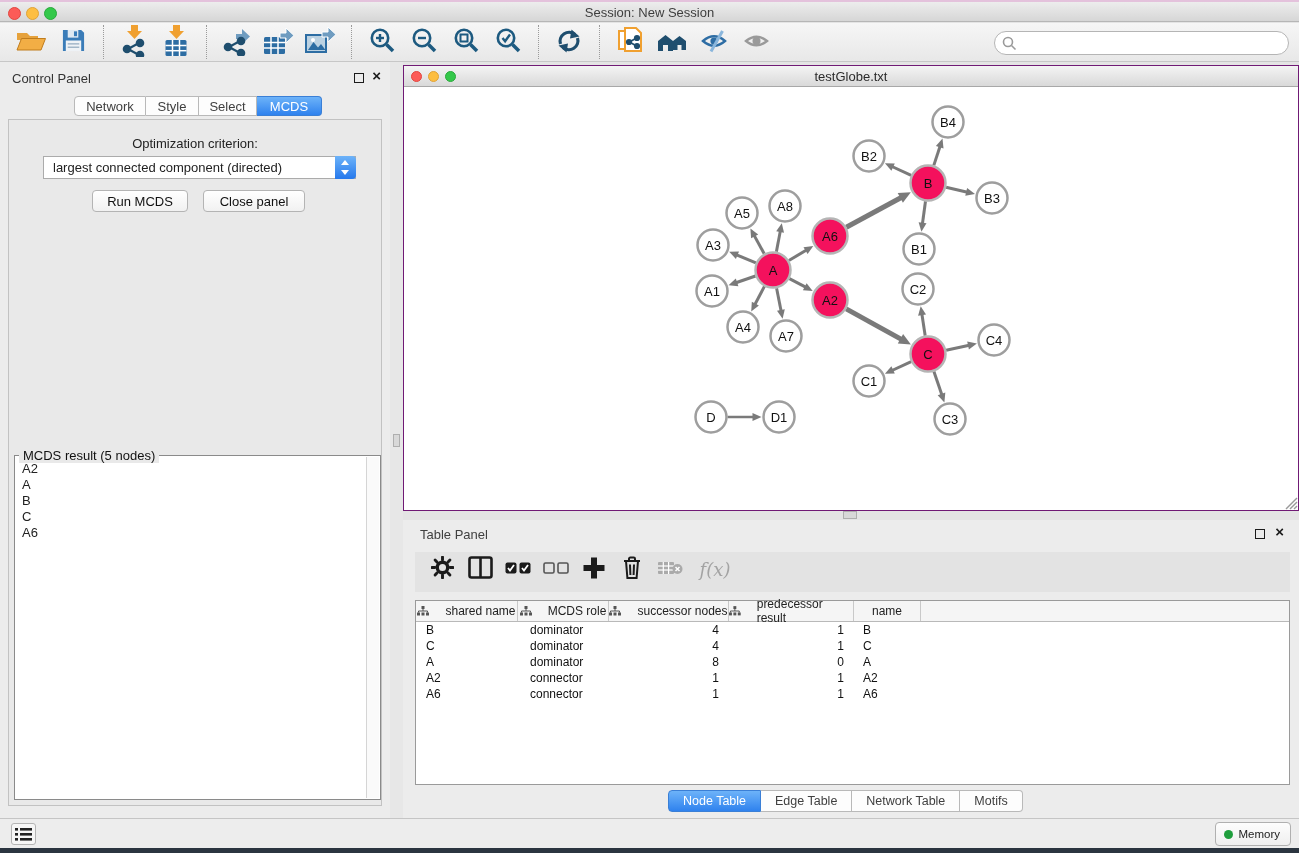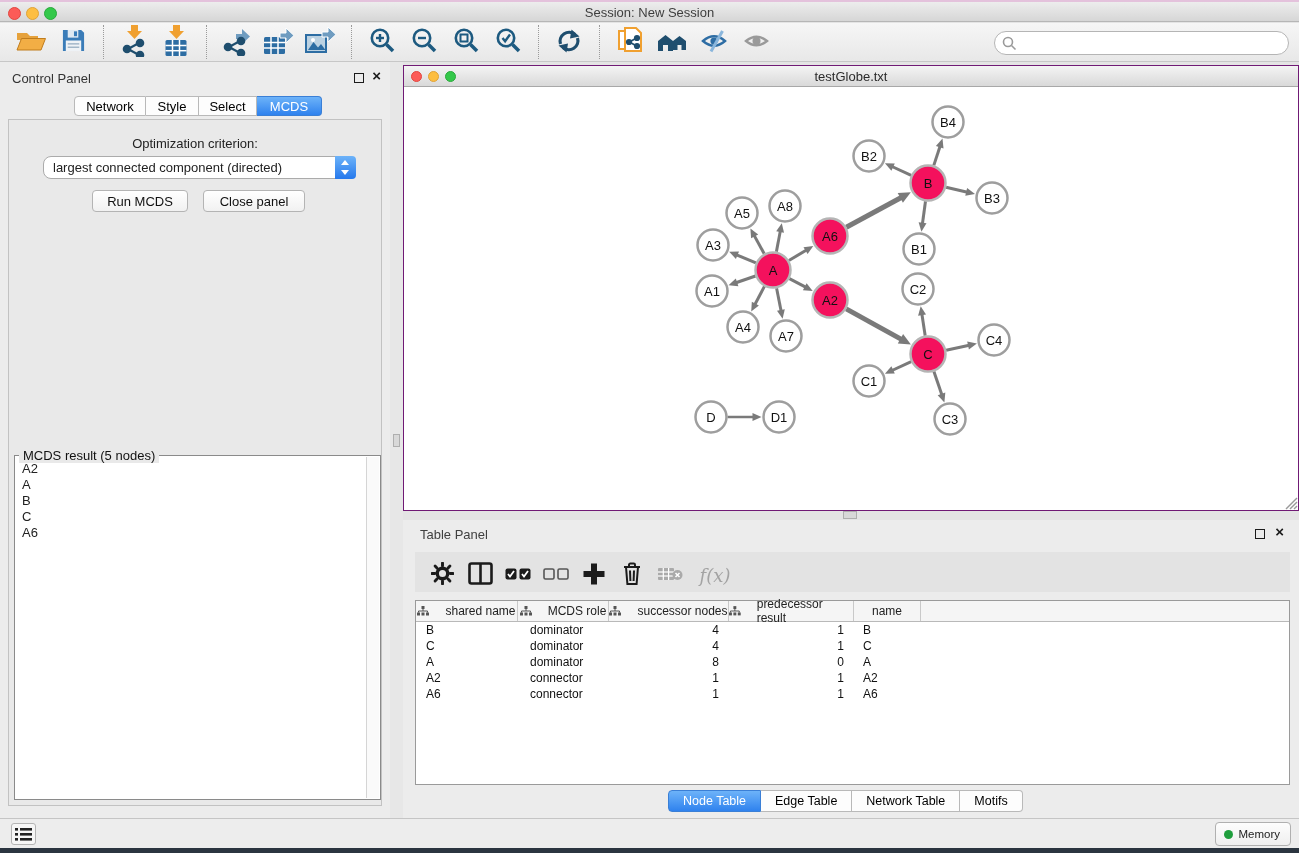--- a/index.html
+++ b/index.html
@@ -29,29 +29,29 @@
   .searchbox svg { position:absolute; left:7px; top:4px; }
 
   
   .control-panel { position:absolute; left:0; top:62px; width:390px; bottom:35px; background:#ececec; }
   .panel-title { position:absolute; left:12px; top:9px; font-size:13px; color:#333; }
   .win-float { position:absolute; width:10px; height:10px; border:1.6px solid #1b1b1b; top:11px; }
   .win-close { position:absolute; top:5px; font-size:15px; font-weight:bold; color:#1b1b1b; line-height:18px; }
   .cp-float { right:26px; } .cp-close { right:9px; }
   .tabs { position:absolute; display:flex; }
   .cp-tabs { left:74px; top:34px; }
-  .tab { height:20px; border:1px solid #b9b9b9; border-left:none; background:#fdfdfd; color:#000000;
+  .tab { height:20px; border:1px solid #b9b9b9; border-left:none; background:#fdfdfd; color:#404040;
     display:flex; align-items:center; justify-content:center; font-size:13px; }
   .tab:first-child { border-left:1px solid #b9b9b9; border-radius:4px 0 0 4px; }
   .tab:last-child { border-radius:0 4px 4px 0; }
   .tab.active { background:linear-gradient(#6db3f9,#2f82ee); border-color:#3a7fd6; color:#fff; }
   .cp-pane { position:absolute; left:8px; right:8px; top:57px; bottom:12px; background:#e9e9e9; border:1px solid #c2c2c2; }
   .opt-label { position:absolute; left:0; right:0; top:74px; text-align:center; font-size:13px; }
   .dropdown { position:absolute; left:43px; top:94px; width:313px; height:23px; background:#fff;
-    border:1px solid #ababab; border-radius:8px; }
+    border:1px solid #ababab; border-radius:0; }
   .dropdown .dd-text { position:absolute; left:9px; top:3px; font-size:13px; }
   .dd-stepper { position:absolute; right:-1px; top:-1px; width:21px; height:23px; border-radius:0 4px 4px 0;
     background:linear-gradient(#6db3f9,#2578ec); }
   .dd-up, .dd-down { position:absolute; left:6px; width:0; height:0; border-left:4.5px solid transparent; border-right:4.5px solid transparent; }
   .dd-up { top:4px; border-bottom:5px solid #fff; }
   .dd-down { bottom:4px; border-top:5px solid #fff; }
   .btn { position:absolute; height:22px; background:linear-gradient(#ffffff,#f1f1f1); border:1px solid #b4b4b4;
     border-radius:4px; font-size:13px; display:flex; align-items:center; justify-content:center; color:#111; }
   .btn-run { left:92px; top:128px; width:96px; }
   .btn-closep { left:203px; top:128px; width:102px; }
@@ -76,21 +76,21 @@
   .ntl.yellow { left:24px; background:#fdbe41; border:1px solid #e0a337; }
   .ntl.green { left:41px; background:#34c84a; border:1px solid #2aa93c; }
   .net-canvas { position:absolute; left:0; right:0; top:21px; bottom:0; background:#fff; overflow:hidden; }
   .resize-corner { position:absolute; right:0; bottom:0; }
 
   
   .table-panel { position:absolute; left:403px; top:520px; right:0; bottom:35px; background:#ececec; }
   .tp-title { position:absolute; left:17px; top:7px; font-size:13px; color:#404040; }
   .tp-float { right:34px; } .tp-close { right:15px; }
   .tp-toolbar { position:absolute; left:12px; right:9px; top:32px; height:40px; background:#e3e3e3;
-    display:flex; align-items:flex-end; padding-left:8px; }
+    display:flex; align-items:flex-start; padding-left:8px; }
   .tp-btn { width:38px; height:34px; display:flex; align-items:center; justify-content:center; }
   .fx { font-family:"DejaVu Serif", serif; font-style:italic; font-size:18px; color:#a3a3a3; }
   .dtable { position:absolute; left:12px; right:9px; top:80px; bottom:33px; background:#fff; border:1px solid #9a9a9a; }
   .thead { display:flex; height:21px; background:#f5f5f5; border-bottom:1px solid #b9b9b9; }
   .hcell { display:flex; align-items:center; justify-content:center; gap:16px; font-size:12px; color:#222;
     border-right:1px solid #c9c9c9; }
   .hcell.filler { border-right:none; flex:1; }
   .c0 { width:102px; } .c1 { width:91px; } .c2 { width:120px; } .c3 { width:125px; } .c4 { width:67px; }
   .trow { display:flex; height:16px; }
   .tcell { font-size:12px; line-height:16px; color:#111; }

